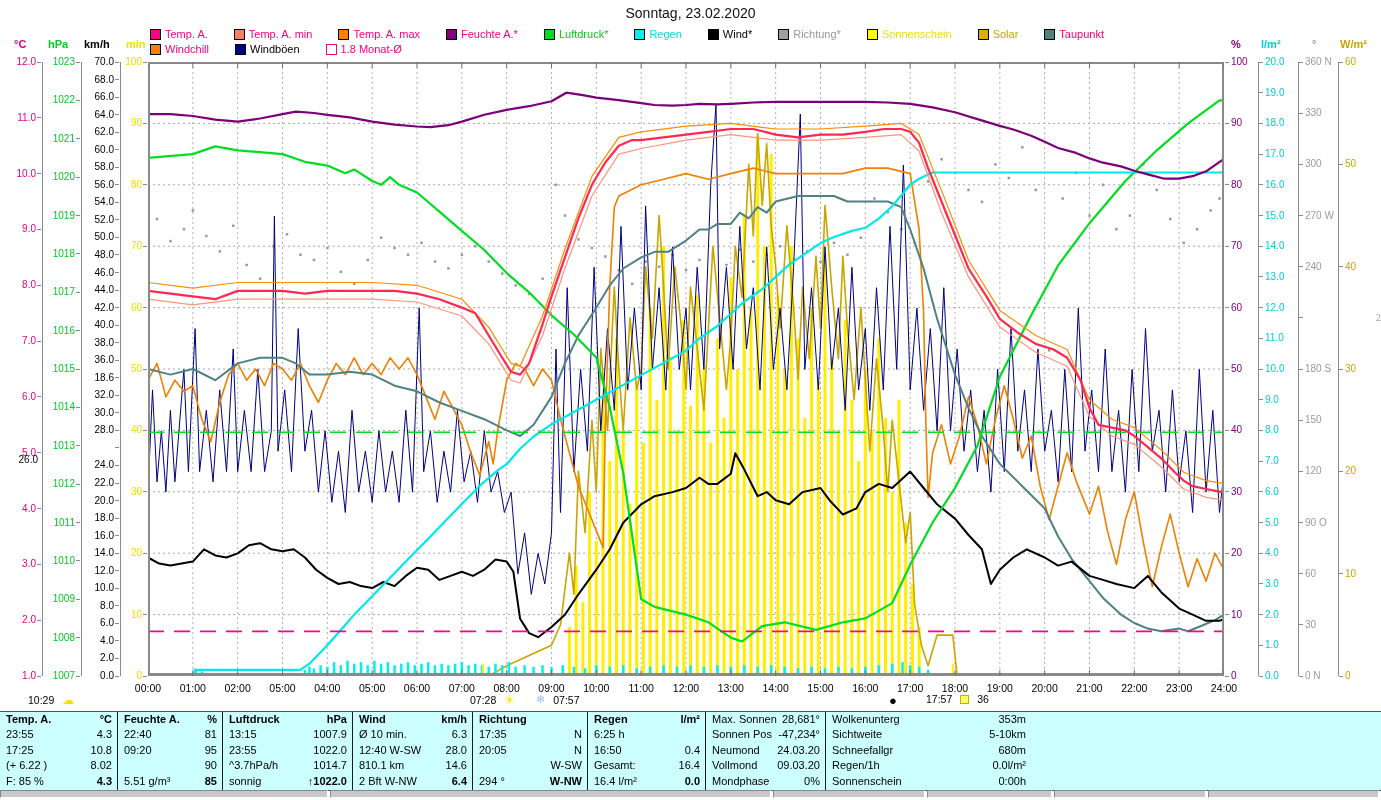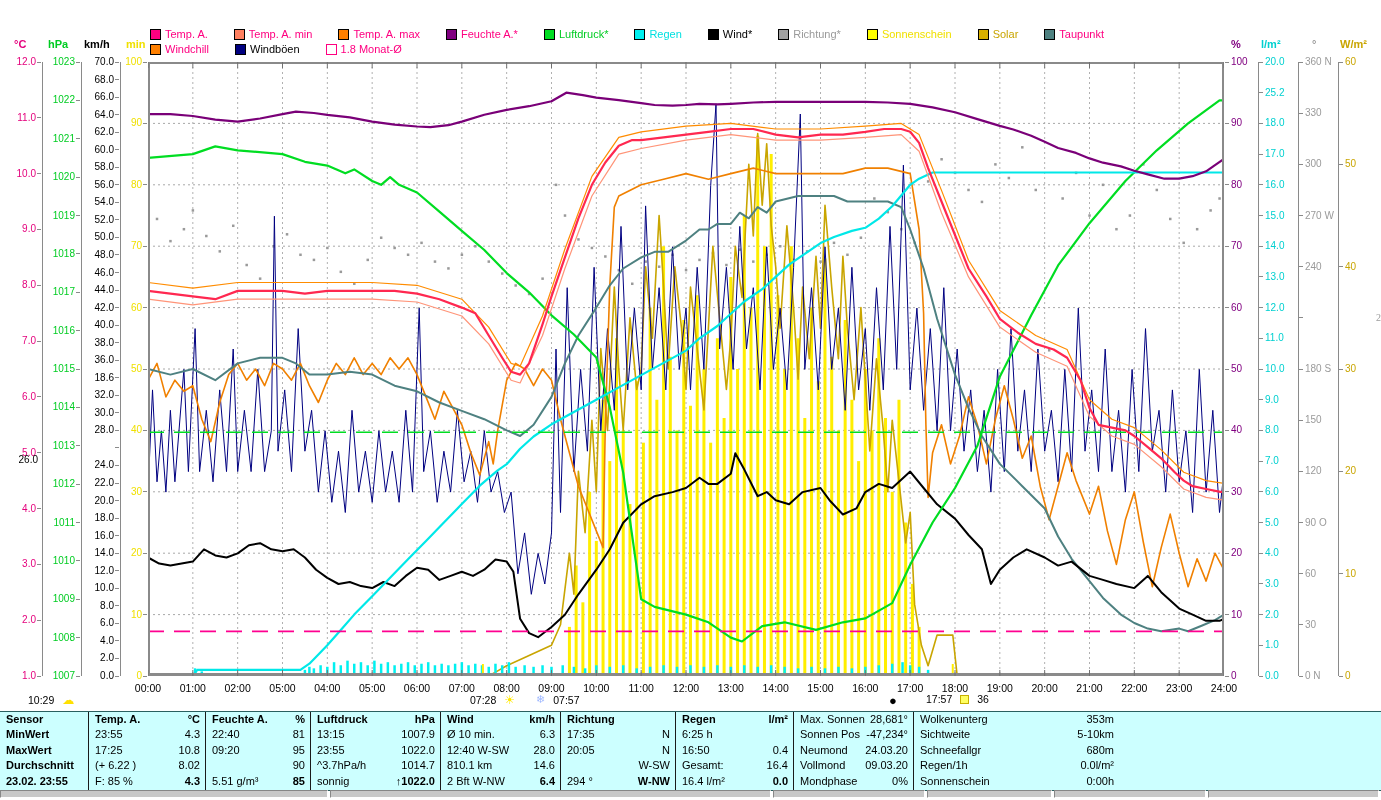--- a/index.html
+++ b/index.html
@@ -26,20 +26,21 @@
   .trow .r{padding-right:5px;white-space:nowrap;text-align:right;}
   .b{font-weight:bold;}
   .statusbar{position:absolute;left:0;top:790px;width:1381px;height:10px;display:flex;}
   .statusseg{height:8px;background:#c8c8c8;border:1px solid;border-color:#878787 #ffffff #ffffff #878787;
              box-sizing:border-box;margin-right:2px;}
 </style>
 </head>
 <body>
 
 <div id="screen">
+  <div class="title">Sonntag, 23.02.2020</div>
 
   <div class="legend-row" id="legend1" style="top:28px">
       <div class="legend-item">
         <div class="legend-box" style="background: rgb(255, 0, 128);"></div>
         <div style="color: rgb(255, 0, 128);">Temp. A.</div>
       </div>
       <div class="legend-item">
         <div class="legend-box" style="background: rgb(255, 128, 96);"></div>
         <div style="color: rgb(255, 0, 128);">Temp. A. min</div>
       </div>
@@ -287,21 +288,21 @@
         <div class="ax-label" style="top: 609.6px; color: rgb(128, 0, 128); left: 1231px;">10</div>
         <div class="ax-tick" style="left: 1225px; top: 675.5px; background: rgb(138, 138, 138);"></div>
         <div class="ax-label" style="top: 671px; color: rgb(128, 0, 128); left: 1231px;">0</div>
       </div>
       <div>
         <div class="ax-header" style="left: 1261px; color: rgb(0, 208, 208);">l/m²</div>
         <div class="ax-spine" style="left: 1258px;"></div>
         <div class="ax-tick" style="left: 1259px; top: 61.5px; background: rgb(138, 138, 138);"></div>
         <div class="ax-label" style="top: 57px; color: rgb(0, 208, 208); left: 1265px;">20.0</div>
         <div class="ax-tick" style="left: 1259px; top: 92.2px; background: rgb(138, 138, 138);"></div>
-        <div class="ax-label" style="top: 87.7px; color: rgb(0, 208, 208); left: 1265px;">25.2</div>
+        <div class="ax-label" style="top: 87.7px; color: rgb(0, 208, 208); left: 1265px;">19.0</div>
         <div class="ax-tick" style="left: 1259px; top: 122.9px; background: rgb(138, 138, 138);"></div>
         <div class="ax-label" style="top: 118.4px; color: rgb(0, 208, 208); left: 1265px;">18.0</div>
         <div class="ax-tick" style="left: 1259px; top: 153.6px; background: rgb(138, 138, 138);"></div>
         <div class="ax-label" style="top: 149.1px; color: rgb(0, 208, 208); left: 1265px;">17.0</div>
         <div class="ax-tick" style="left: 1259px; top: 184.3px; background: rgb(138, 138, 138);"></div>
         <div class="ax-label" style="top: 179.8px; color: rgb(0, 208, 208); left: 1265px;">16.0</div>
         <div class="ax-tick" style="left: 1259px; top: 215px; background: rgb(138, 138, 138);"></div>
         <div class="ax-label" style="top: 210.5px; color: rgb(0, 208, 208); left: 1265px;">15.0</div>
         <div class="ax-tick" style="left: 1259px; top: 245.7px; background: rgb(138, 138, 138);"></div>
         <div class="ax-label" style="top: 241.2px; color: rgb(0, 208, 208); left: 1265px;">14.0</div>
@@ -732,37 +733,20 @@
   <div class="marker" style="left:889px">
     <span style="color:#000;font-size:13px">●</span>
   </div>
   <div class="marker" style="left:926px">
     <span>17:57</span>
     <span style="width:7px;height:7px;background:#ffff60;border:1px solid #c8b000;display:inline-block"></span>
     <span>36</span>
   </div>
 
   <div class="wxtable" id="wxtable">
-      <div class="tcol" style="width: 88px;">
-        <div class="trow b">
-          <div class="l">Sensor</div>
-        </div>
-        <div class="trow b">
-          <div class="l">MinWert</div>
-        </div>
-        <div class="trow b">
-          <div class="l">MaxWert</div>
-        </div>
-        <div class="trow b">
-          <div class="l">Durchschnitt</div>
-        </div>
-        <div class="trow b">
-          <div class="l">23.02. 23:55</div>
-        </div>
-      </div>
       <div class="tcol" style="width: 117px;">
         <div class="trow">
           <div class="l b">Temp. A.</div>
           <div class="r b">°C</div>
         </div>
         <div class="trow">
           <div class="l">23:55</div>
           <div class="r">4.3</div>
         </div>
         <div class="trow">

